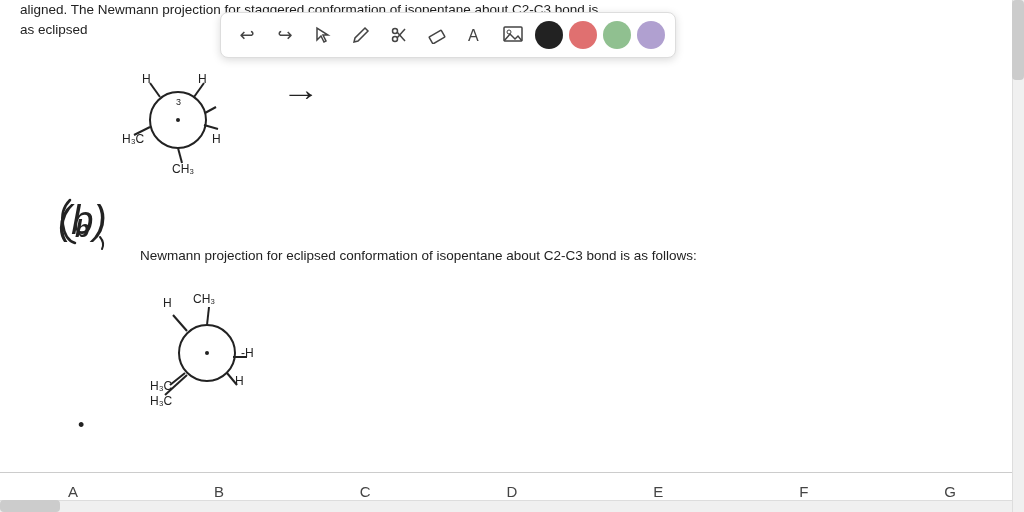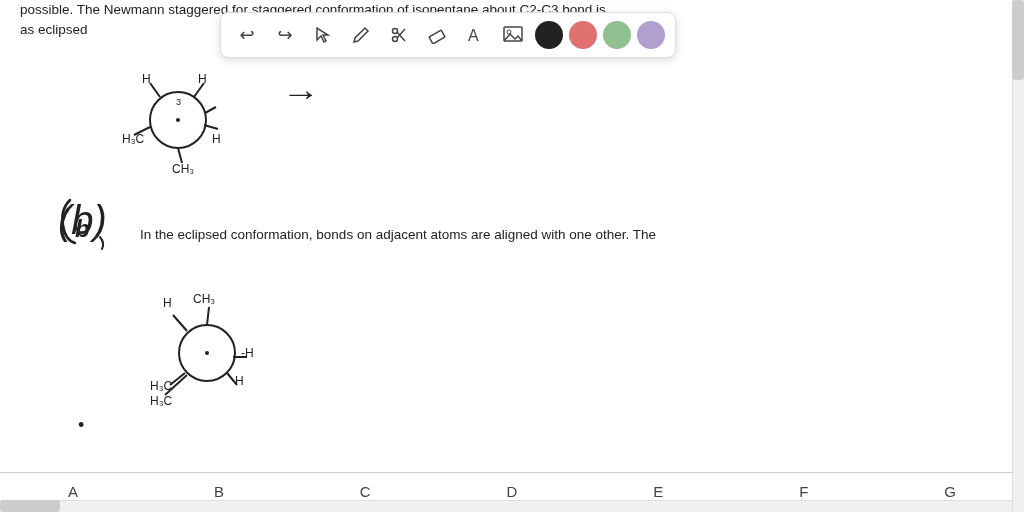--- a/index.html
+++ b/index.html
@@ -207,21 +207,21 @@
     </svg>
   </button>
 
   <div class="color-circle" style="background:#222222;"></div>
   <div class="color-circle" style="background:#e07070;"></div>
   <div class="color-circle" style="background:#90c090;"></div>
   <div class="color-circle" style="background:#b0a0d0;"></div>
 </div>
 
 <div class="text-top">
-  <span>possible. The Newmann staggered for staggered conformation of isopentane about C2-C3 bond is</span><br>
+  <span>aligned. The Newmann projection for staggered conformation of isopentane about C2-C3 bond is</span><br>
   <span>as eclipsed</span>
 </div>
 
 <div class="newman-a">
   <svg width="200" height="130" viewBox="0 0 200 130">
 
     <text x="22" y="28" font-size="12" fill="#222">H</text>
 
     <text x="78" y="28" font-size="12" fill="#222">H</text>
 
@@ -255,21 +255,22 @@
 
 <div style="position:absolute; top:200px; left:58px; font-size:40px; color:#222; font-style:italic; line-height:1;">(b)</div>
 
 <svg style="position:absolute; top:195px; left:55px;" width="100" height="60" viewBox="0 0 100 60">
   <path d="M15 5 Q5 15 8 30 Q10 45 20 48" fill="none" stroke="#222" stroke-width="2.5" stroke-linecap="round"></path>
   <text x="20" y="42" font-size="24" font-style="italic" font-weight="bold" fill="#222">b</text>
   <path d="M45 42 Q50 48 47 54" fill="none" stroke="#222" stroke-width="2" stroke-linecap="round"></path>
 </svg>
 
 <div class="text-b">
-  <span>In the eclipsed conformation, bonds on adjacent atoms are aligned with one other. The</span><br>
+  <br>
+  <span>Newmann projection for eclipsed conformation of isopentane about C2-C3 bond is as follows:</span>
 </div>
 
 <div class="newman-b">
   <svg width="200" height="140" viewBox="0 0 200 140">
 
     <text x="18" y="22" font-size="12" fill="#222">H</text>
 
     <text x="48" y="18" font-size="12" fill="#222">CH₃</text>
 
     <text x="96" y="72" font-size="12" fill="#222">-H</text>

